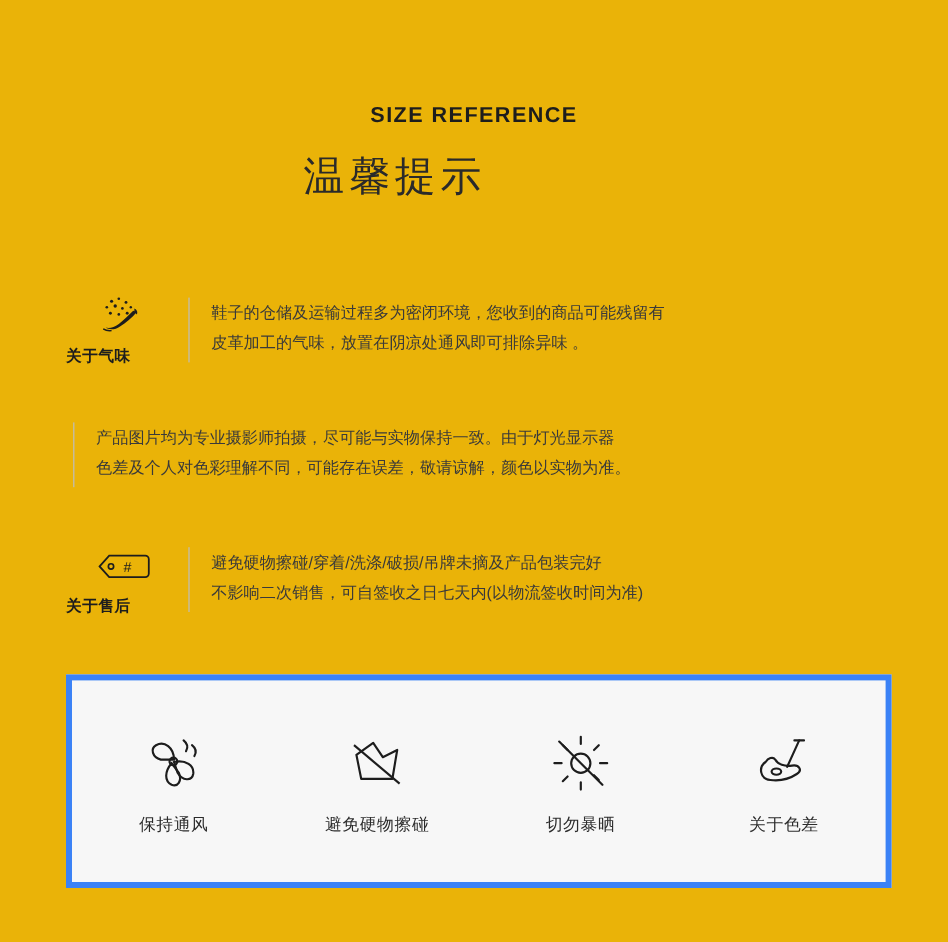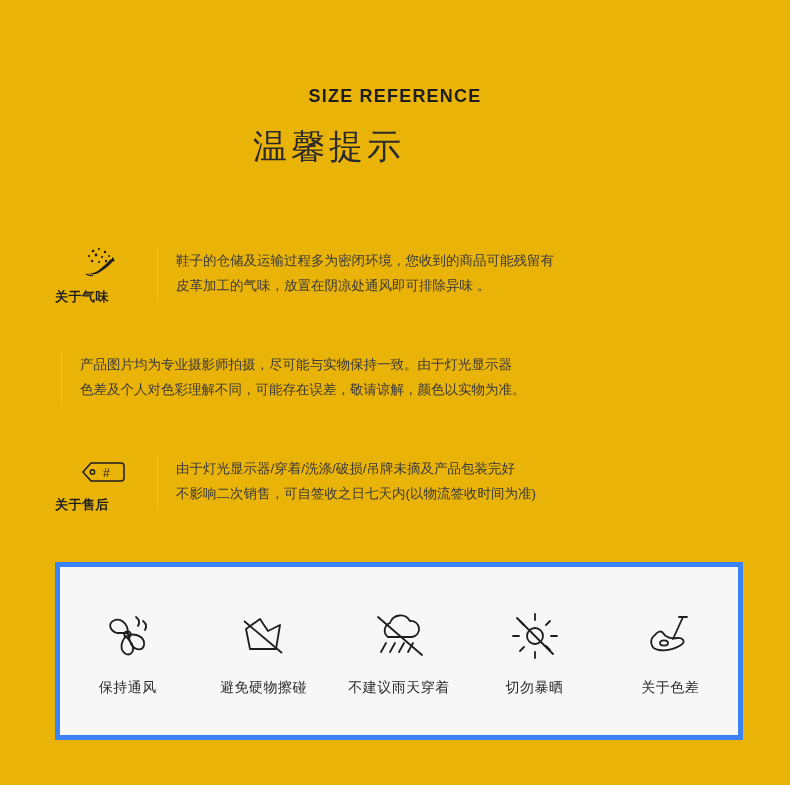--- a/index.html
+++ b/index.html
@@ -178,21 +178,21 @@
           <svg width="48" height="26" viewBox="0 0 48 26">
             <path d="M4 13 L12 4 H42 a3 3 0 0 1 3 3 v12 a3 3 0 0 1 -3 3 H12 Z" fill="none" stroke="#1d1d1d" stroke-width="1.5"></path>
             <circle cx="13.5" cy="13" r="2.2" fill="none" stroke="#1d1d1d" stroke-width="1.4"></circle>
             <text x="24" y="18" font-family="Liberation Sans, sans-serif" font-size="12" fill="#1d1d1d">#</text>
           </svg>
         </div>
         <div class="notice-cat">关于售后</div>
       </div>
       <div class="notice-divider"></div>
       <div class="notice-text">
-        <div>由于灯光显示器/穿着/洗涤/破损/吊牌未摘及产品包装完好</div>
+        <div>避免硬物擦碰/穿着/洗涤/破损/吊牌未摘及产品包装完好</div>
         <div>不影响二次销售，可自签收之日七天内(以物流签收时间为准)</div>
       </div>
     </div>
 
   </div>
 
   <div class="care-box">
 
     <div class="care-item">
       <div class="care-glyph">
@@ -215,35 +215,20 @@
         <svg width="58" height="54" viewBox="0 0 58 54">
           <g fill="none" stroke="#1d1d1d" stroke-width="1.8" stroke-linejoin="round">
             <path d="M12 20 L26 10 L34 22 L46 16 L42 40 L16 40 Z"></path>
             <path d="M10 12 L48 44"></path>
           </g>
         </svg>
       </div>
       <div class="care-label">避免硬物擦碰</div>
     </div>
 
-    <div class="care-item">
-      <div class="care-glyph">
-        <svg width="66" height="54" viewBox="0 0 66 54">
-          <g fill="none" stroke="#1d1d1d" stroke-width="1.8" stroke-linecap="round">
-            <path d="M22 28 a8 8 0 0 1 2 -14 a11 11 0 0 1 20 -2 a8 8 0 0 1 2 16 Z"></path>
-            <path d="M20 34 L15 43"></path>
-            <path d="M29 34 L24 43"></path>
-            <path d="M38 34 L33 43"></path>
-            <path d="M47 34 L42 43"></path>
-            <path d="M12 8 L56 46"></path>
-          </g>
-        </svg>
-      </div>
-      <div class="care-label">不建议雨天穿着</div>
-    </div>
 
     <div class="care-item">
       <div class="care-glyph">
         <svg width="56" height="54" viewBox="0 0 56 54">
           <g fill="none" stroke="#1d1d1d" stroke-width="1.8" stroke-linecap="round">
             <circle cx="28" cy="27" r="8"></circle>
             <path d="M28 11 L28 5"></path>
               <path d="M28 49 L28 43"></path>
             <path d="M12 27 L6 27"></path>
               <path d="M50 27 L44 27"></path>

